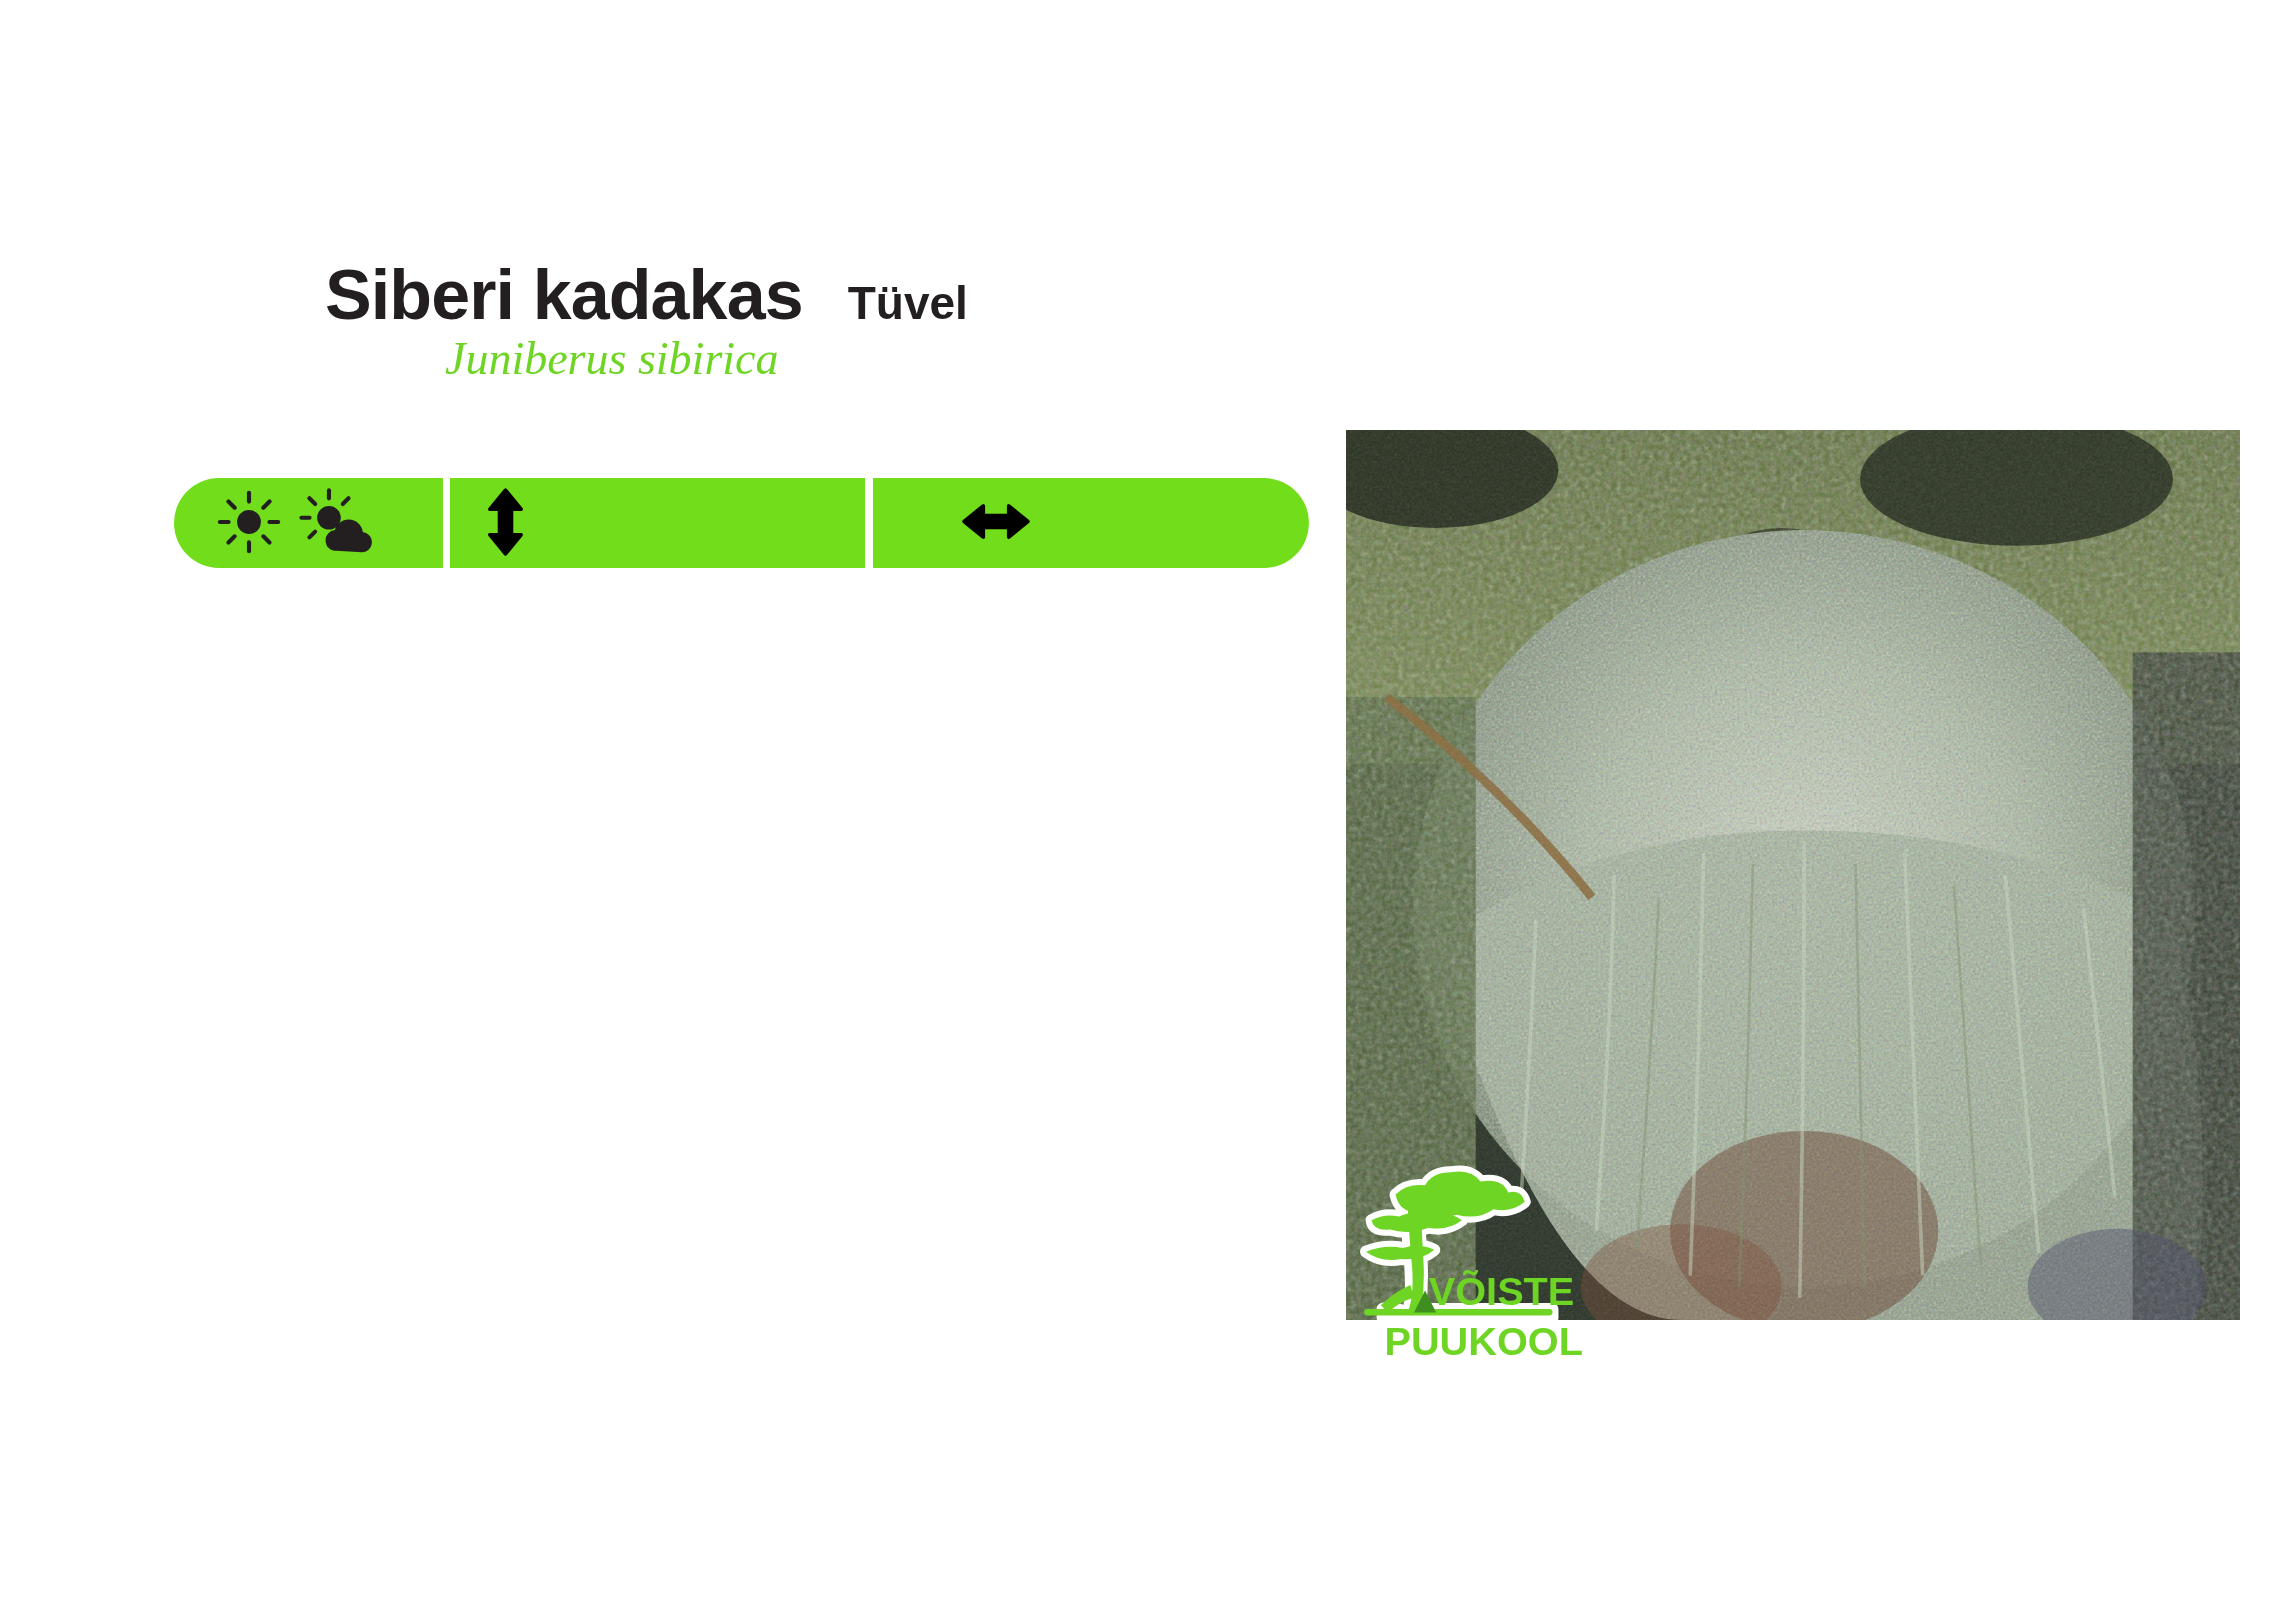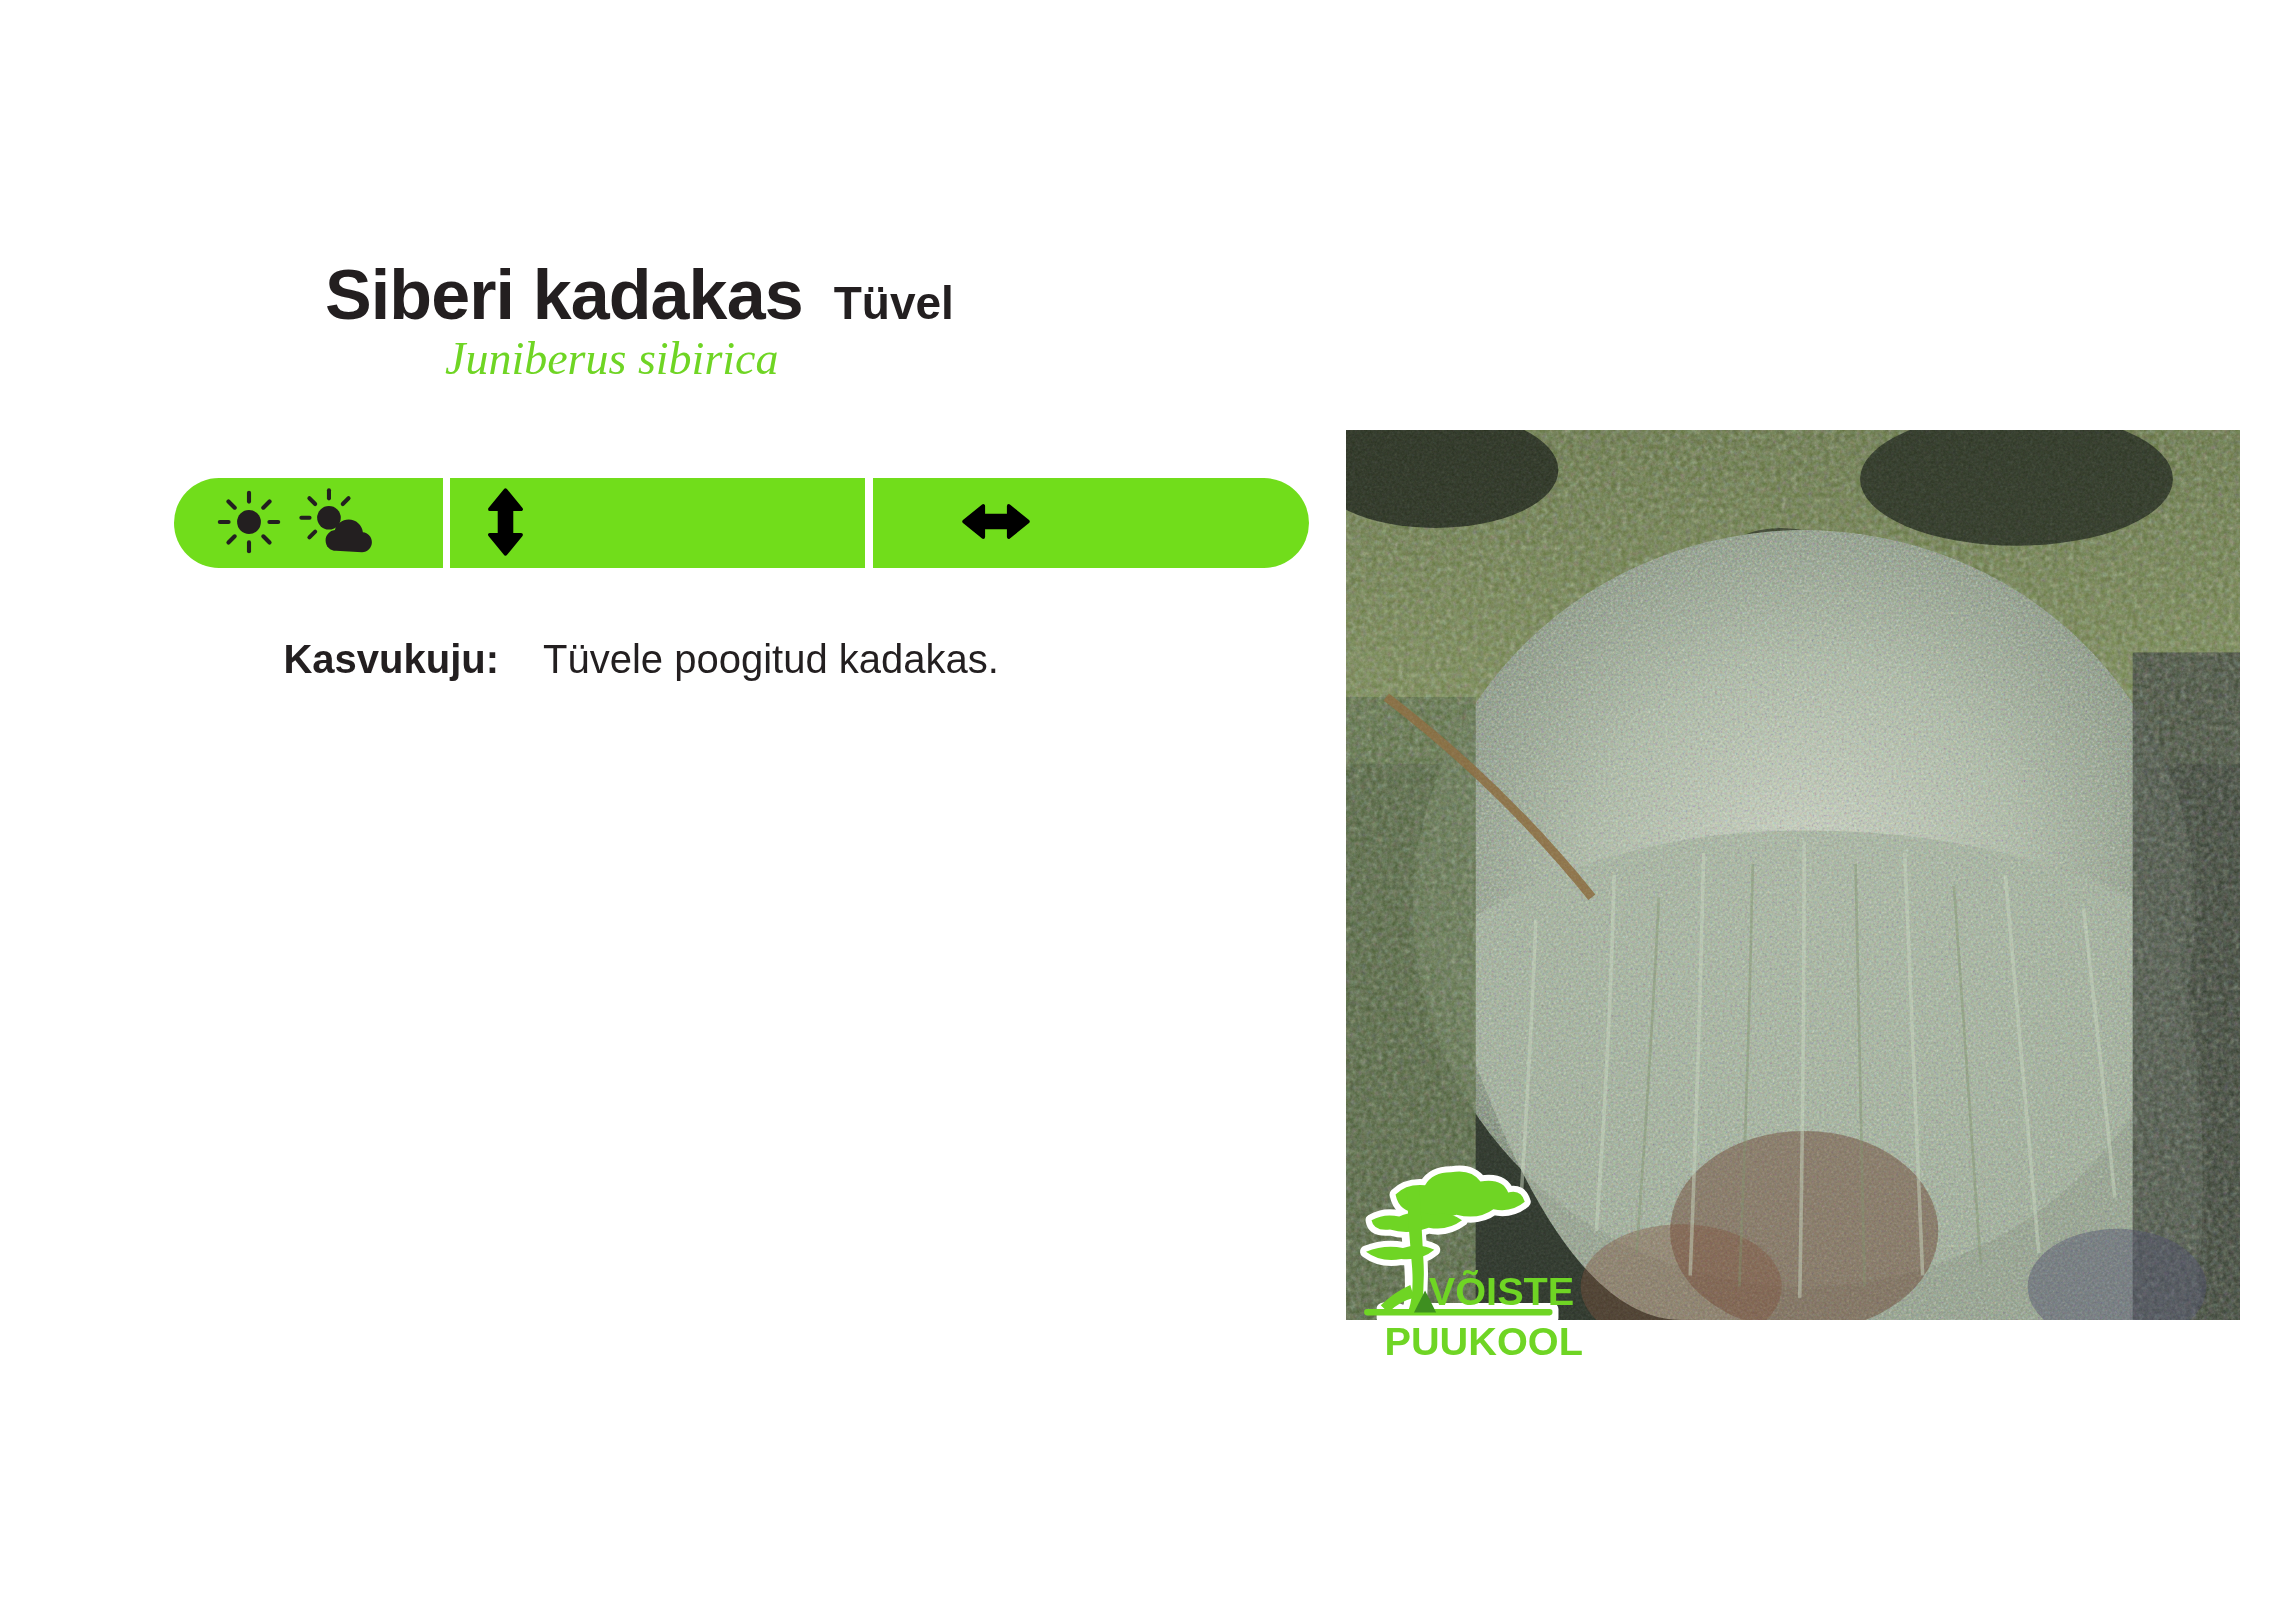--- a/index.html
+++ b/index.html
@@ -19,21 +19,21 @@
   
   #title-block {
     position: absolute;
     left: 325px;
     top: 260px;
     width: 1015px;
   }
   #title-row {
     display: flex;
     align-items: baseline;
-    gap: 31px;
+    gap: 45px;
     white-space: nowrap;
   }
   #plant-title {
     font-size: 70px;
     font-weight: 700;
     letter-spacing: -0.9px;
     color: #231f20;
     line-height: 1;
   }
   #plant-form-tag {
@@ -201,24 +201,20 @@
         <path d="M1.5 13 L15 2 L15 8.8 L33 8.8 L33 2 L46.5 13
                  L33 24 L33 17.2 L15 17.2 L15 24 Z" fill="#000000" stroke="#000000" stroke-width="2.6" stroke-linejoin="round"></path>
       </svg>
     </span>
     <span></span>
   </div>
 
 </div>
 
 <div id="attribute-list">
-  <div class="attr-row">
-    <span class="attr-label">Kasvukuju:</span>
-    <span class="attr-value">Tüvele poogitud kadakas.</span>
-  </div>
 </div>
 
 <div id="plant-photo">
   <svg viewBox="0 0 400 400" preserveAspectRatio="none">
     <defs>
       <radialGradient id="gBlue" cx="50%" cy="45%" r="62%">
         <stop offset="0%" stop-color="#cfd9c4"></stop>
         <stop offset="45%" stop-color="#a9bba0"></stop>
         <stop offset="100%" stop-color="#5f7258"></stop>
       </radialGradient>

